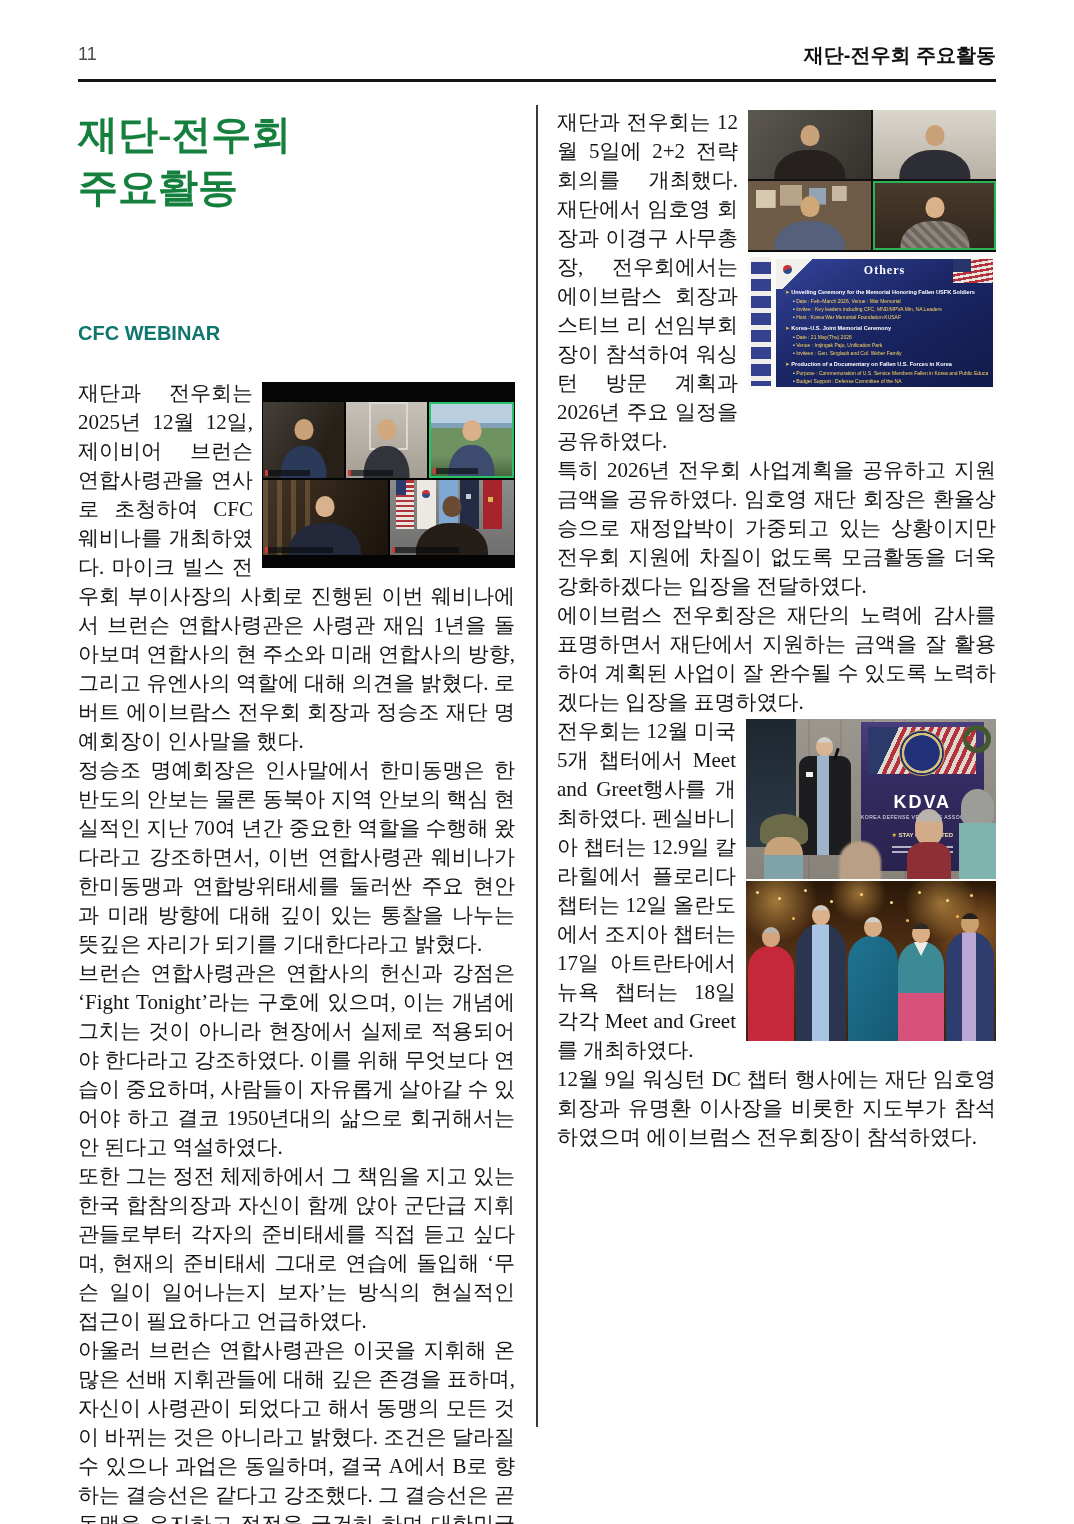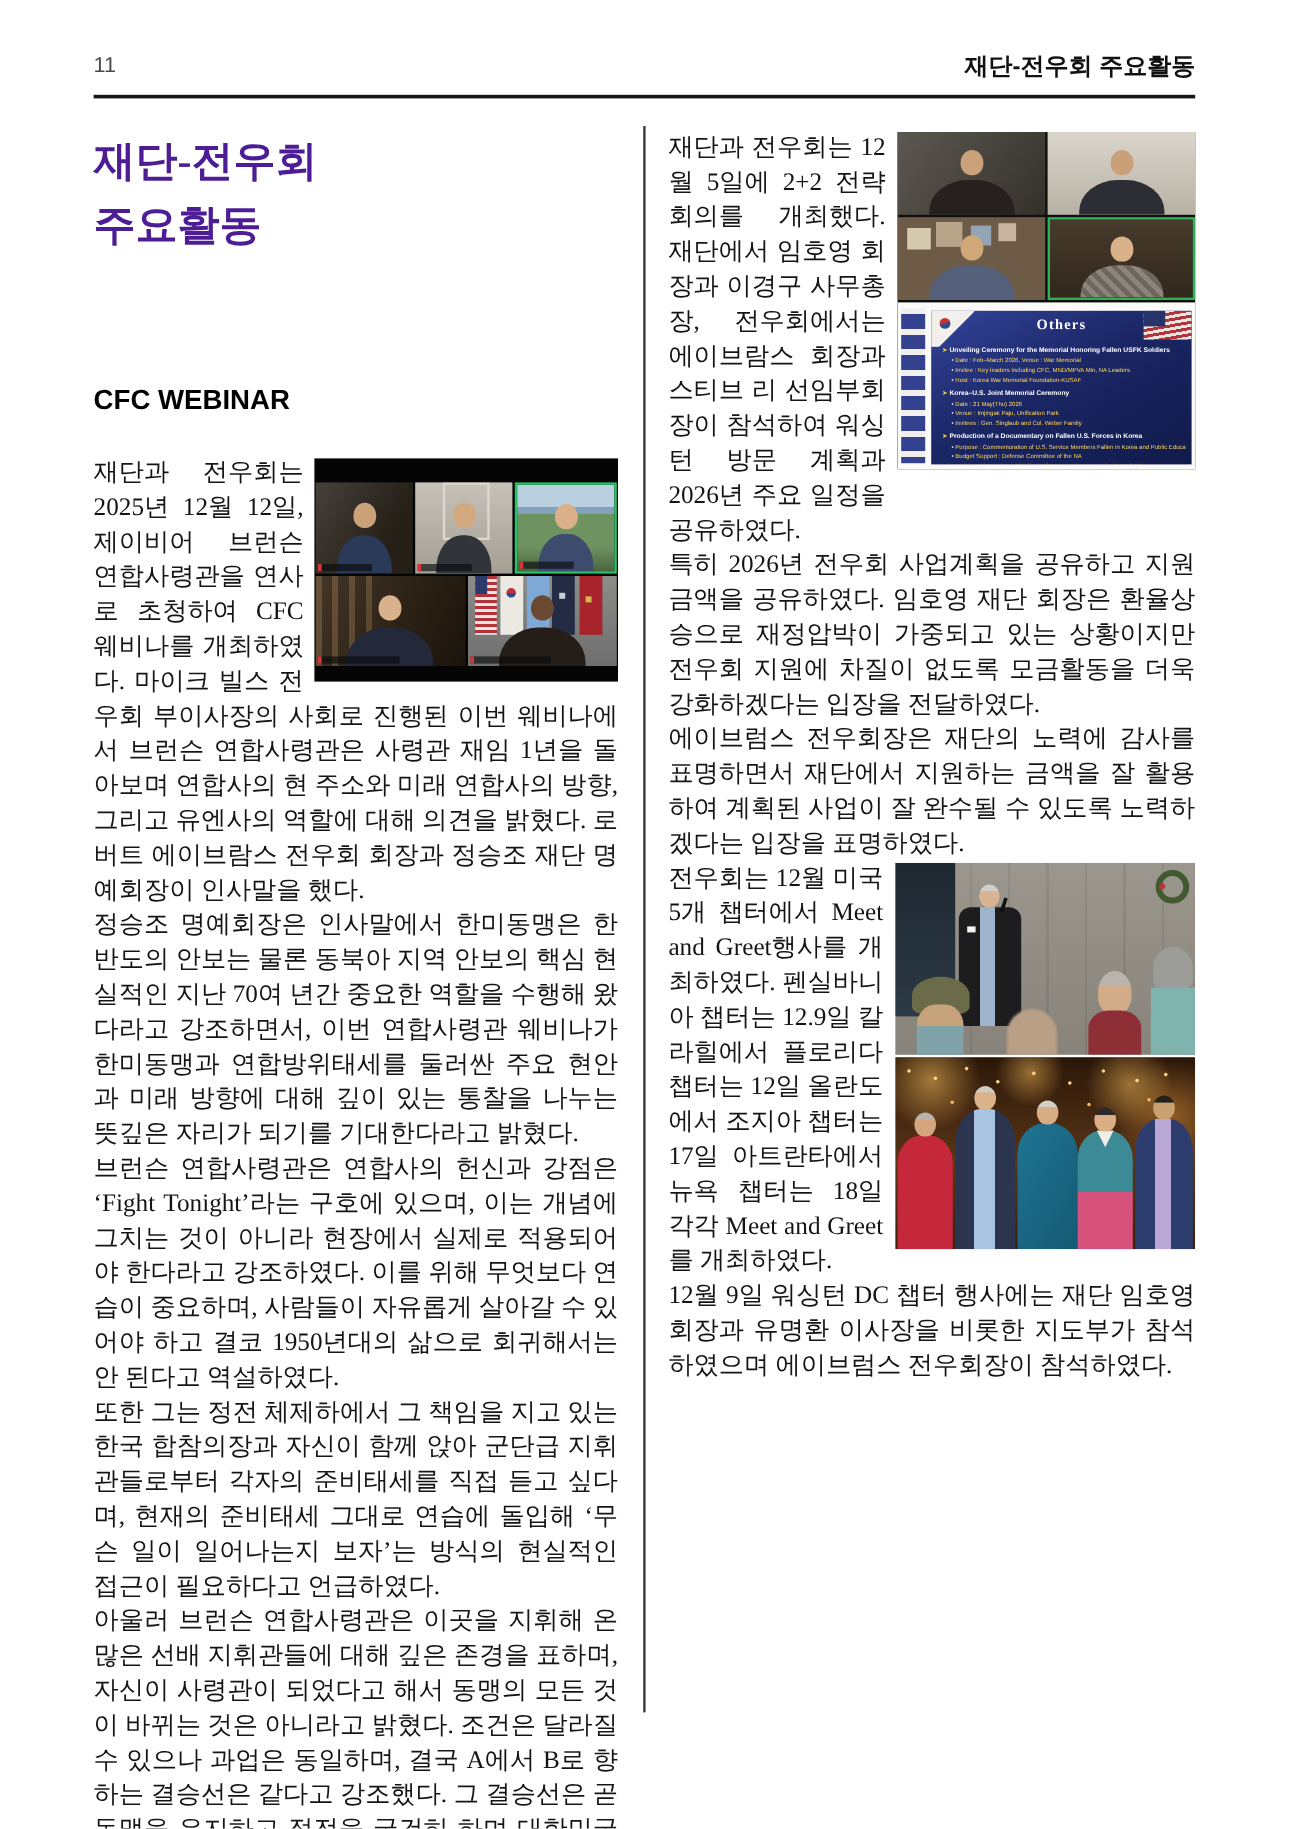--- a/index.html
+++ b/index.html
@@ -11,23 +11,23 @@
            font-size:18px;color:#4a4a4a;}
   .hdr-title{position:absolute;right:78px;top:42px;font-family:"Liberation Sans","DejaVu Sans",sans-serif;
            font-size:20px;font-weight:700;color:#111;}
   .hdr-rule{position:absolute;left:78px;top:79px;width:918px;height:2.5px;background:#151515;}
   .col-divider{position:absolute;left:536px;top:105px;width:1.5px;height:1322px;background:#3a3a3a;}
 
   
   #left-col{position:absolute;left:78px;top:108px;width:437px;}
   #right-col{position:absolute;left:557px;top:108px;width:439px;}
 
-  .page-title{margin:0 0 106px 0;font-size:35px;line-height:53px;font-weight:600;color:#4c1d95;}
+  .page-title{margin:0 0 106px 0;font-size:40px;line-height:53px;font-weight:600;color:#15803d;}
   .sec-h{margin:0 0 33px 0;font-family:"Liberation Sans","DejaVu Sans",sans-serif;
-         font-size:23px;line-height:26px;font-weight:700;color:#000000;}
+         font-size:20px;line-height:26px;font-weight:700;color:#0f766e;}
   .sec-h.mt1{margin-top:65px;}
   .sec-h.mt2{margin-top:60px;}
   p.body{margin:0;font-size:21px;line-height:29px;text-align:justify;}
   #right-col p.intro{margin-top:6px;}
 
   
   .ph{float:right;position:relative;overflow:hidden;}
   .ph.webinar{width:253px;height:186px;margin:3px 0 8px 9px;background:#050505;}
   .ph.strategy{width:248px;height:281px;margin:2px 0 8px 10px;background:#0c0c0c;}
   .ph.meet{width:250px;height:322px;margin:2px 0 8px 10px;background:#fff;}
@@ -298,20 +298,28 @@
       <p class="body">재단과 전우회는 12월 5일에 2+2 전략회의를 개최했다. 재단에서 임호영 회장과 이경구 사무총장, 전우회에서는 에이브람스 회장과 스티브 리 선임부회장이 참석하여 워싱턴 방문 계획과 2026년 주요 일정을 공유하였다.</p>
       <p class="body">특히 2026년 전우회 사업계획을 공유하고 지원금액을 공유하였다. 임호영 재단 회장은 환율상승으로 재정압박이 가중되고 있는 상황이지만 전우회 지원에 차질이 없도록 모금활동을 더욱 강화하겠다는 입장을 전달하였다.</p>
       <p class="body">에이브럼스 전우회장은 재단의 노력에 감사를 표명하면서 재단에서 지원하는 금액을 잘 활용하여 계획된 사업이 잘 완수될 수 있도록 노력하겠다는 입장을 표명하였다.</p>
     </div>
 
     <div class="article">
       <figure class="ph meet">
         <div class="mg-top">
           <div class="window"></div>
           <div class="monitor"></div>
+          <div class="banner">
+            <div class="banner-flag"></div>
+            <div class="seal"></div>
+            <div class="kdva-word">KDVA</div>
+            <div class="kdva-sub">KOREA DEFENSE VETERANS ASSOCIATION</div>
+            <div class="kdva-tag">STAY CONNECTED</div>
+            <div class="kdva-lines"></div>
+          </div>
           <div class="wreath"></div>
           <div class="speaker-body"></div>
           <div class="speaker-head"></div>
           <div class="speaker-tag"></div>
           <div class="mic"></div>
           <div class="a1"></div>
           <div class="a2"></div>
           <div class="a3"></div>
           <div class="a4"></div>
         </div>

